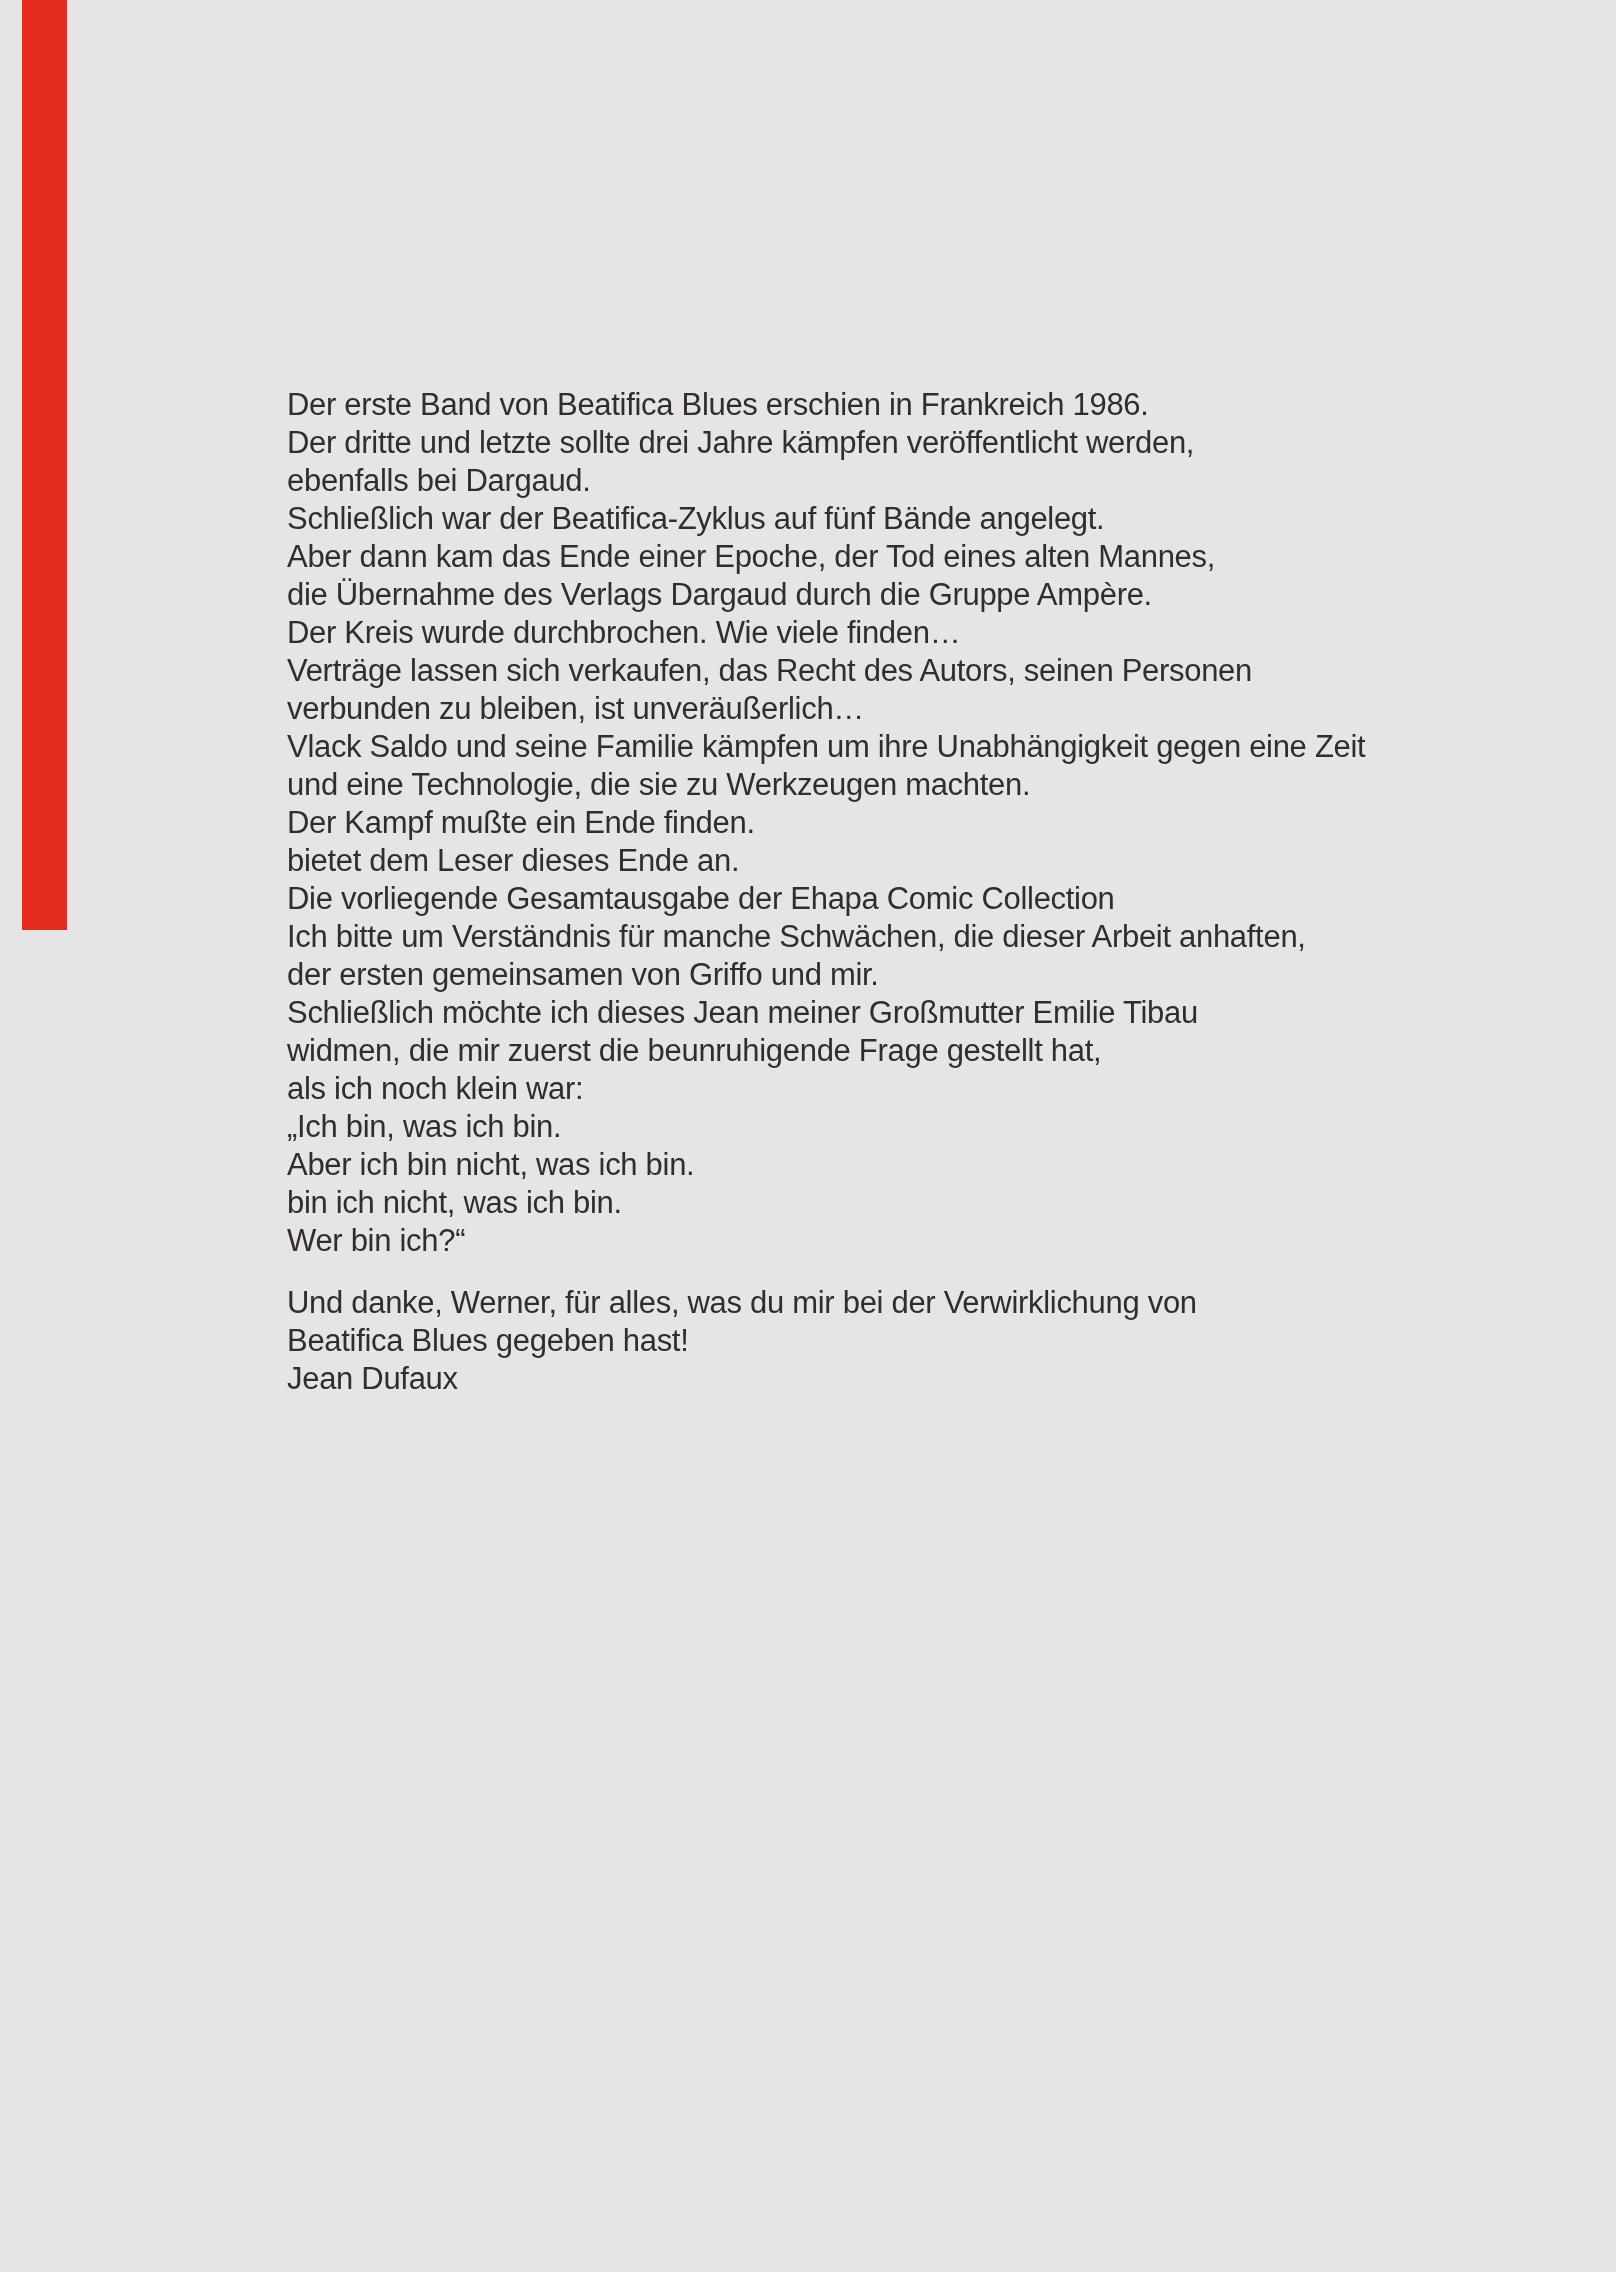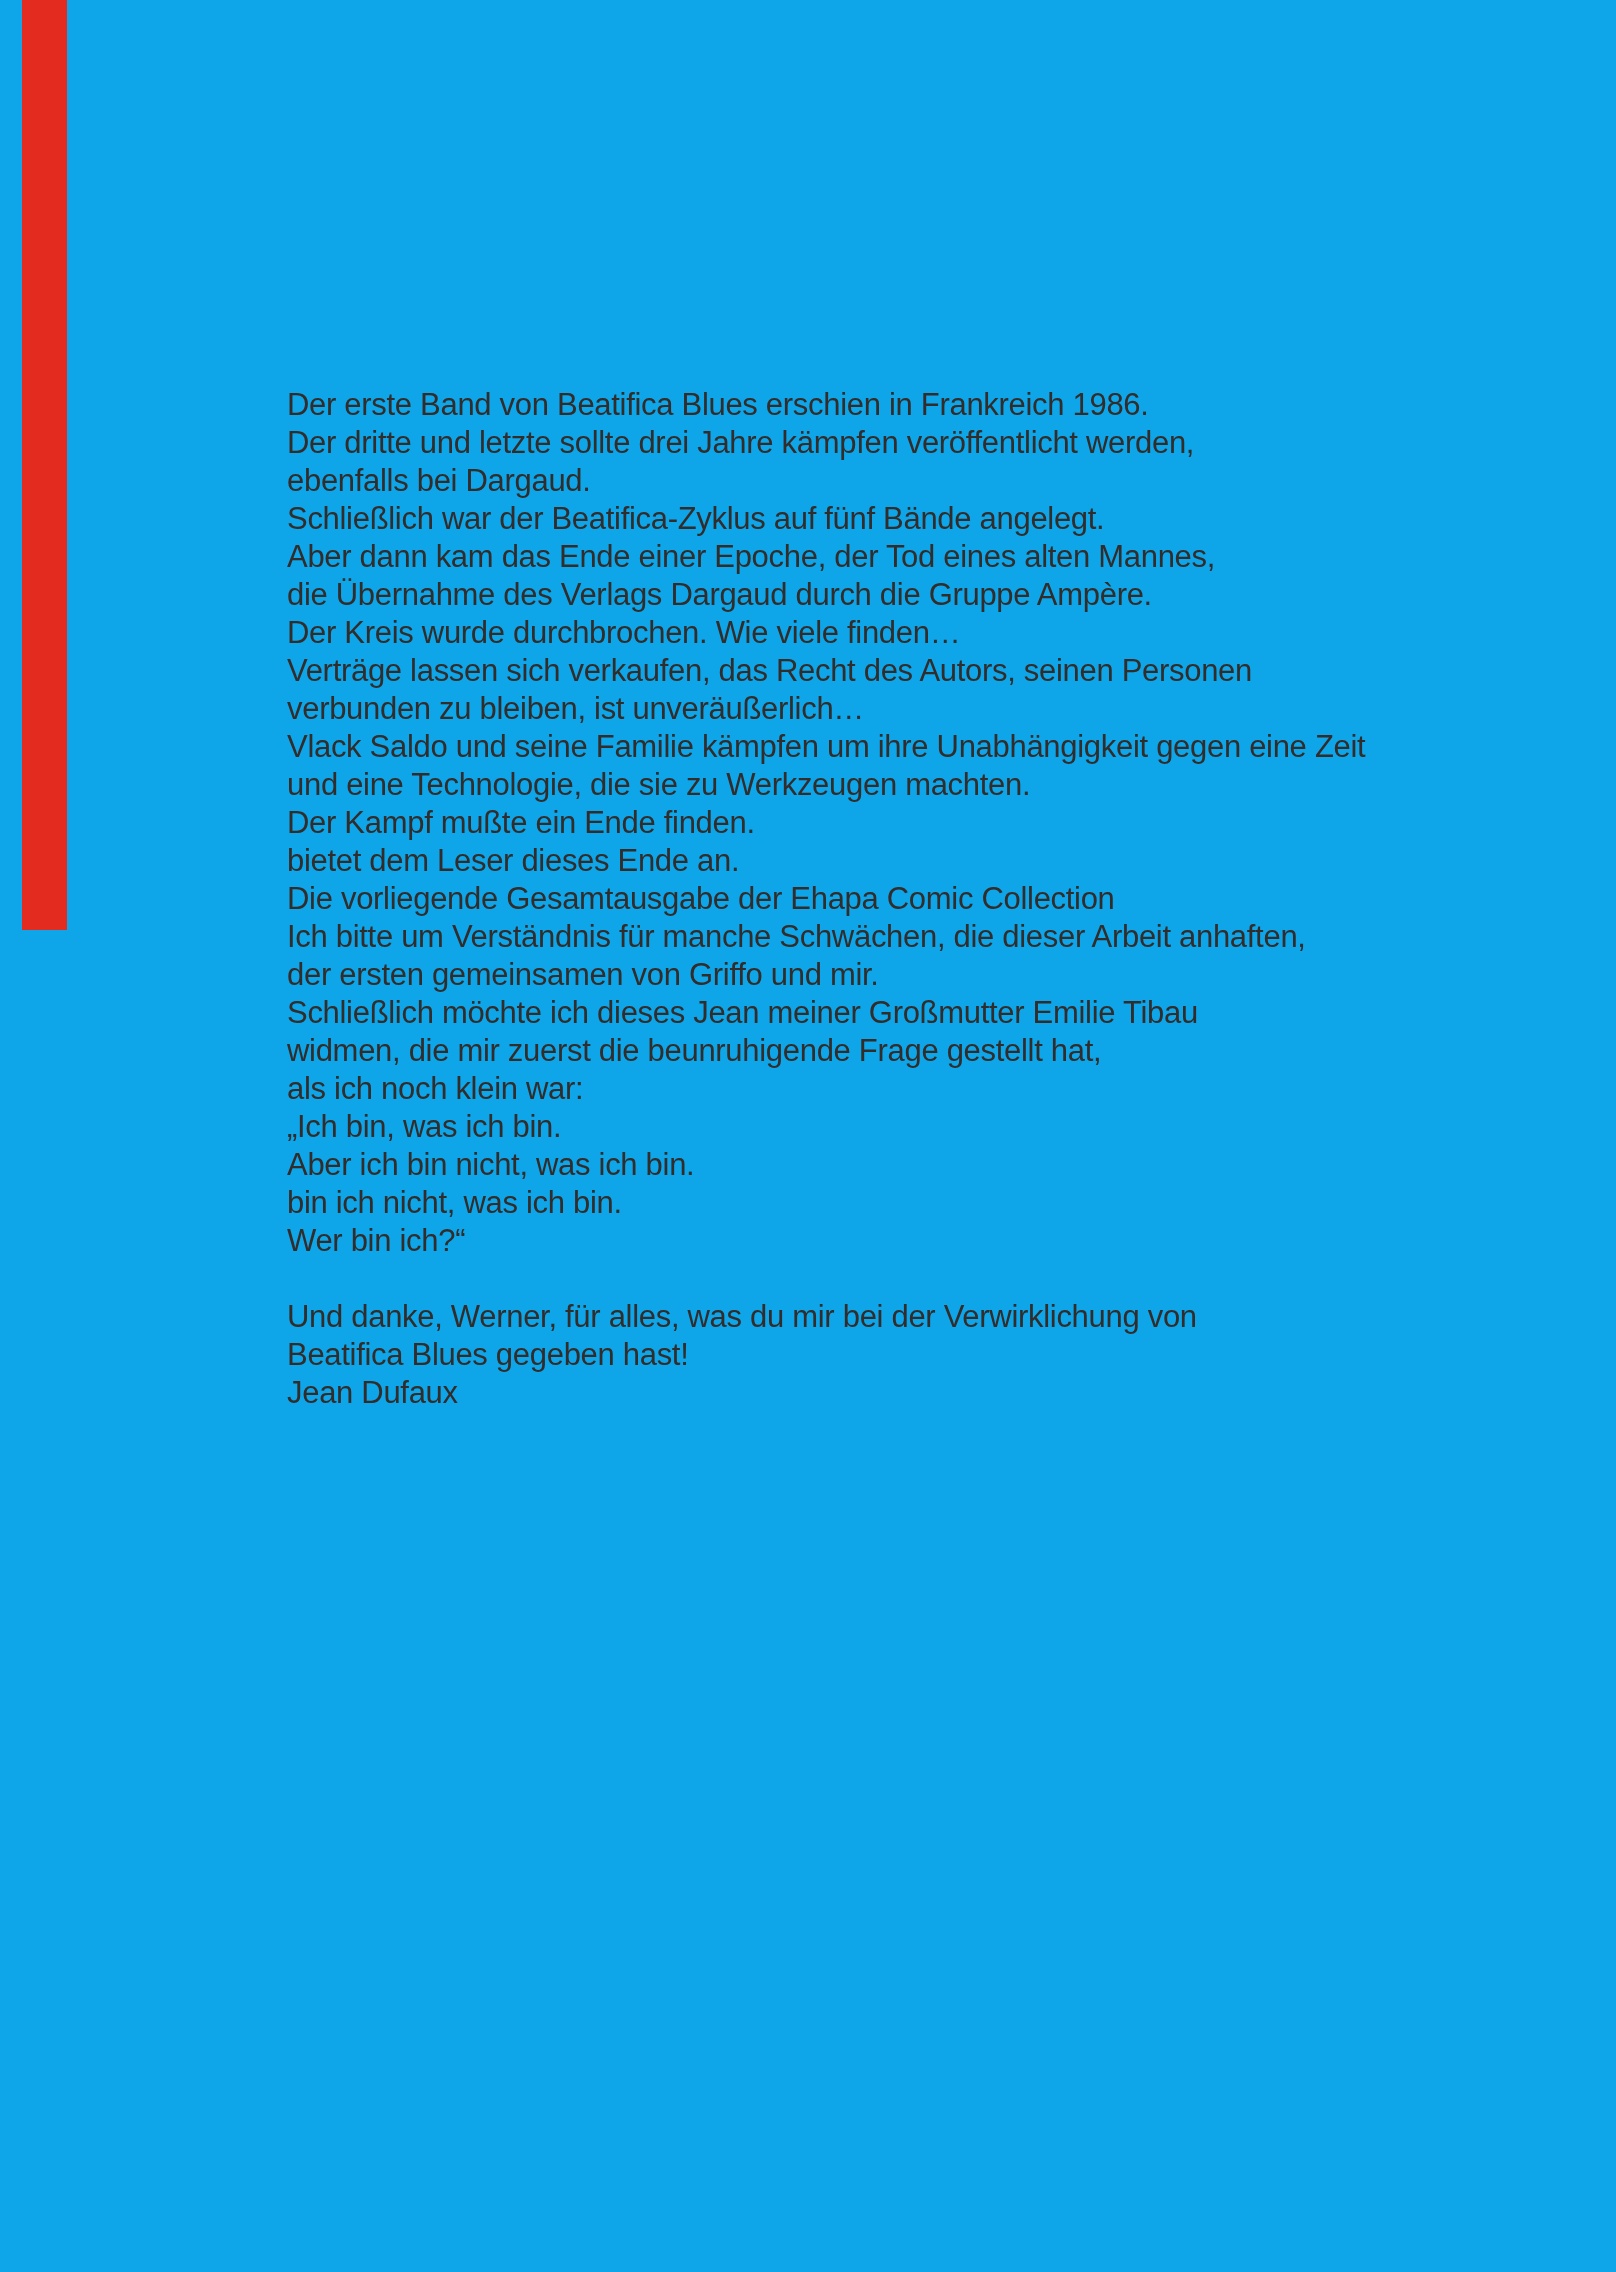--- a/index.html
+++ b/index.html
@@ -10,21 +10,21 @@
     width: 1617px;
     height: 2273px;
     background: #ffffff;
     overflow: hidden;
     position: relative;
     font-family: "Liberation Sans", sans-serif;
   }
   .page {
     position: absolute;
     inset: 0;
-    background: #0ea5e9;
+    background: #e5e5e5;
   }
   .red-strip {
     position: absolute;
     left: 22px;
     top: 0;
     width: 45px;
     height: 930px;
     background: var(--accent, #e32b20);
   }
   .text-block {
@@ -35,21 +35,21 @@
     color: #322c2a;
     font-size: 31px;
     line-height: 38px;
     letter-spacing: -0.3px;
     font-weight: 400;
   }
   .text-block .line {
     white-space: pre;
   }
   .closing {
-    margin-top: 38px; 
+    margin-top: 24px; 
   }
 </style>
 </head>
 <body>
 
 <div class="page">
   <div class="red-strip"></div>
   <div class="text-block">
     <div>
         <div class="line">Der erste Band von Beatifica Blues erschien in Frankreich 1986.</div>

